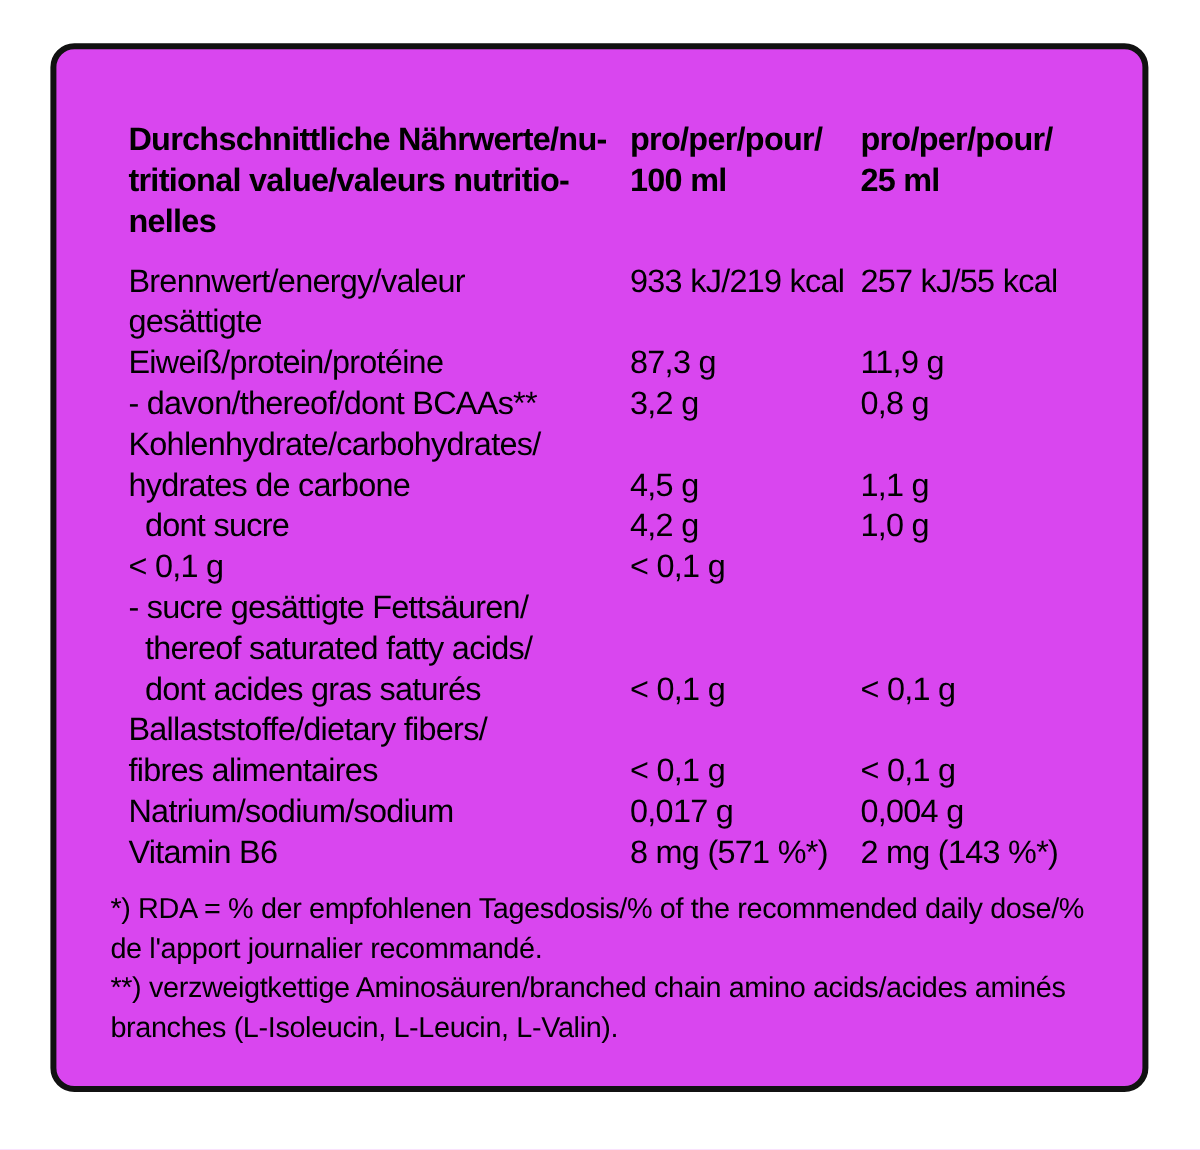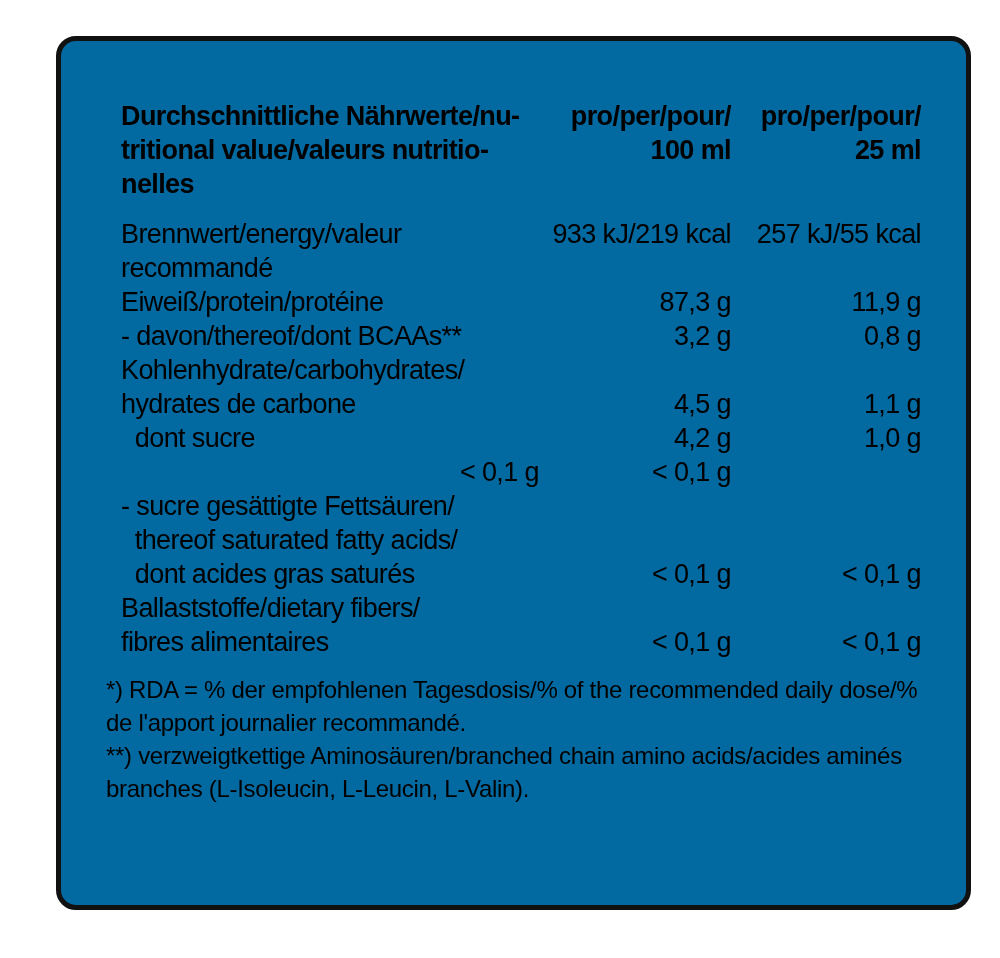--- a/index.html
+++ b/index.html
@@ -9,28 +9,28 @@
   }
   body {
     width: 1000px;
     height: 958px;
     position: relative;
     font-family: "Liberation Sans", sans-serif;
     color: #000000;
   }
   .card {
     position: absolute;
-    left: 56px;
+    left: 42px;
     top: 36px;
     width: 915px;
     height: 874px;
     border: 5px solid #111111;
     border-radius: 20px;
     box-sizing: border-box;
-    background: #0369a1;
+    background: #d946ef;
   }
   .content {
     position: absolute;
     left: 60px;
     top: 58px;
     width: 800px;
   }
   .grid-row {
     display: grid;
     grid-template-columns: 1fr 192px 190px;
@@ -41,21 +41,21 @@
     margin-bottom: 16px;
   }
   .thead .line,
   .tbody .line {
     line-height: 34px;
     font-size: 27px;
     letter-spacing: -0.6px;
     white-space: pre;
   }
   .cell-label { text-align: left; }
-  .cell-val   { text-align: right; }
+  .cell-val   { }
   .footnotes {
     margin-top: 14px;
     margin-left: -15px;
     font-size: 24px;
     letter-spacing: -0.3px;
   }
   .footnotes .fline {
     line-height: 33px;
     white-space: pre;
   }
@@ -82,21 +82,21 @@
       </div>
     </div>
 
     <div class="tbody" id="rows-container">
         <div class="grid-row">
           <div class="line cell-label">Brennwert/energy/valeur</div>
           <div class="line cell-val">933 kJ/219 kcal</div>
           <div class="line cell-val">257 kJ/55 kcal</div>
         </div>
         <div class="grid-row">
-          <div class="line cell-label">recommandé</div>
+          <div class="line cell-label">gesättigte</div>
           <div class="line cell-val"></div>
           <div class="line cell-val"></div>
         </div>
         <div class="grid-row">
           <div class="line cell-label">Eiweiß/protein/protéine</div>
           <div class="line cell-val">87,3 g</div>
           <div class="line cell-val">11,9 g</div>
         </div>
         <div class="grid-row">
           <div class="line cell-label">- davon/thereof/dont BCAAs**</div>
@@ -140,20 +140,30 @@
         <div class="grid-row">
           <div class="line cell-label">Ballaststoffe/dietary fibers/</div>
           <div class="line cell-val"></div>
           <div class="line cell-val"></div>
         </div>
         <div class="grid-row">
           <div class="line cell-label">fibres alimentaires</div>
           <div class="line cell-val">&lt; 0,1 g</div>
           <div class="line cell-val">&lt; 0,1 g</div>
         </div>
+        <div class="grid-row">
+          <div class="line cell-label">Natrium/sodium/sodium</div>
+          <div class="line cell-val">0,017 g</div>
+          <div class="line cell-val">0,004 g</div>
+        </div>
+        <div class="grid-row">
+          <div class="line cell-label">Vitamin B6</div>
+          <div class="line cell-val">8 mg (571 %*)</div>
+          <div class="line cell-val">2 mg (143 %*)</div>
+        </div>
       </div>
 
     <div class="footnotes">
       <div class="fline">*) RDA = % der empfohlenen Tagesdosis/% of the recommended daily dose/%</div>
       <div class="fline">de l'apport journalier recommandé.</div>
       <div class="fline">**) verzweigtkettige Aminosäuren/branched chain amino acids/acides aminés</div>
       <div class="fline">branches (L-Isoleucin, L-Leucin, L-Valin).</div>
     </div>
 
   </div>

